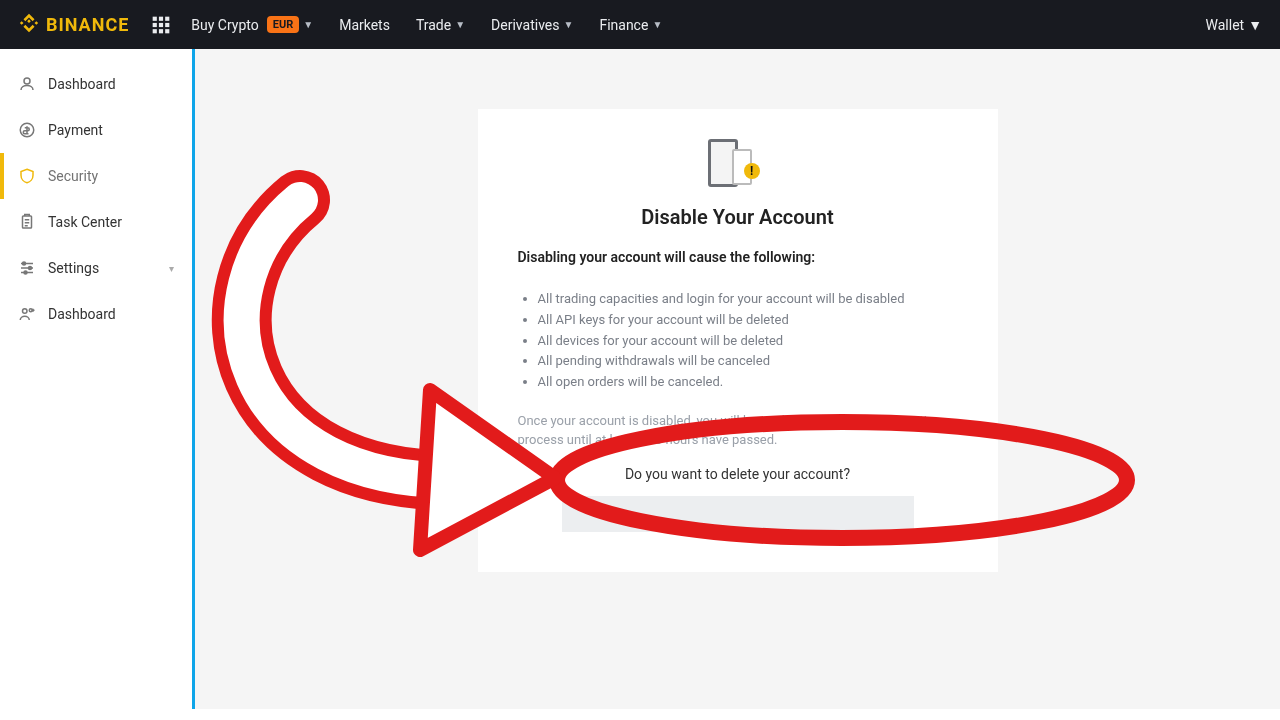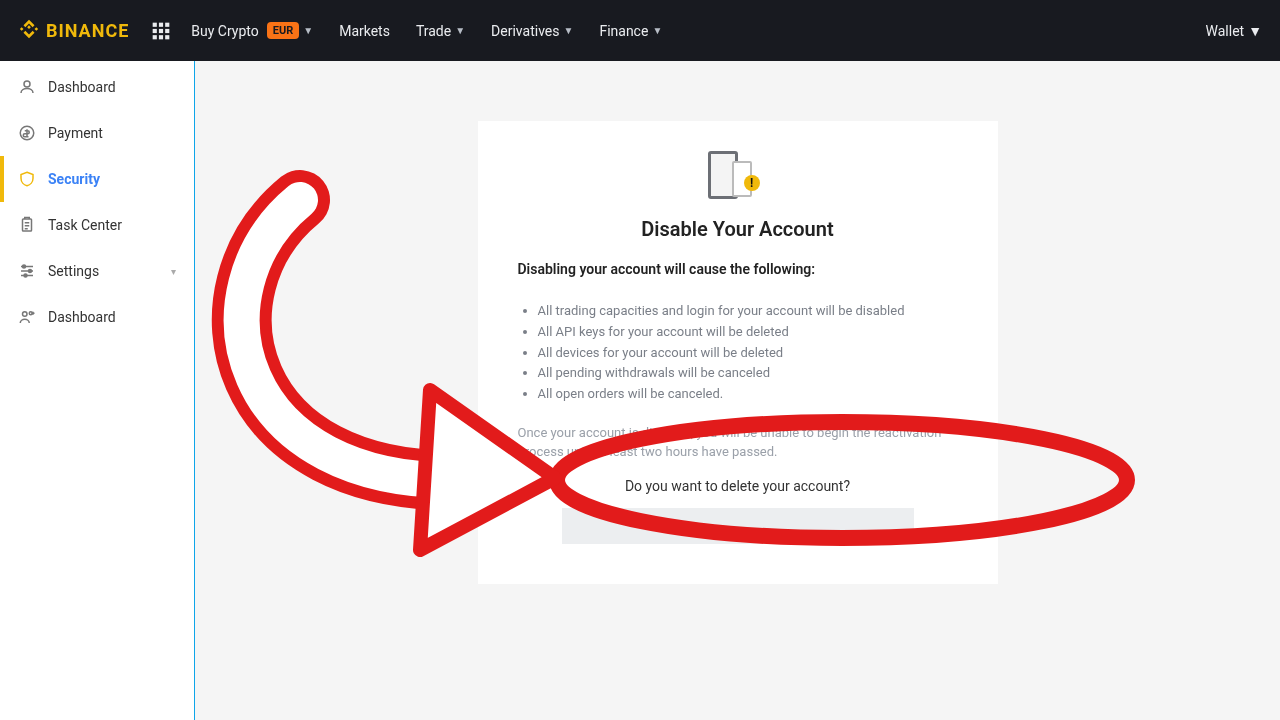--- a/index.html
+++ b/index.html
@@ -7,21 +7,21 @@
     width: 1280px;
     height: 720px;
     background: #fff;
     font-family: -apple-system, BlinkMacSystemFont, "Segoe UI", Roboto, "Helvetica Neue", Arial, sans-serif;
     overflow: hidden;
     position: relative;
   }
 
   
   .topbar {
-    height: 61px;
+    height: 49px;
     background: #181a20;
     display: flex;
     align-items: center;
     padding: 0 18px;
     color: #eaecef;
     font-size: 14px;
   }
   .logo {
     display: flex;
     align-items: center;
@@ -63,36 +63,36 @@
   .layout {
     display: flex;
     height: calc(720px - 60px);
     background: #f5f5f5;
   }
 
   
   .sidebar {
     width: 195px;
     background: #fff;
-    border-right: 1px solid #0ea5e9;
-    padding-top: 3px;
+    border-right: 3px solid #0ea5e9;
+    padding-top: 12px;
   }
   .side-item {
     display: flex;
     align-items: center;
     gap: 12px;
     padding: 14px 18px;
     font-size: 14px;
     color: #333;
     cursor: pointer;
     position: relative;
   }
   .side-item.active {
-    color: #3b82f6;
-    font-weight: 700;
+    color: #737373;
+    font-weight: 400;
   }
   .side-item.active::before {
     content: "";
     position: absolute;
     left: 0; top: 0; bottom: 0;
     width: 4px;
     background: #f0b90b;
   }
   .side-icon { color: #777; display:flex; }
   .side-item.active .side-icon { color: #f0b90b; }

